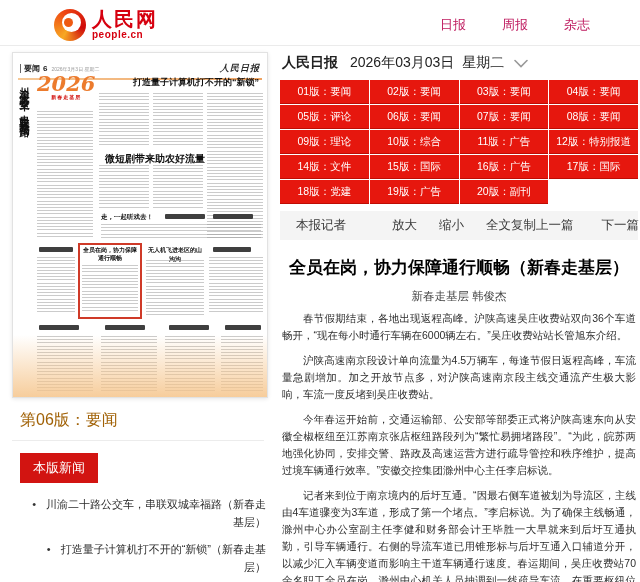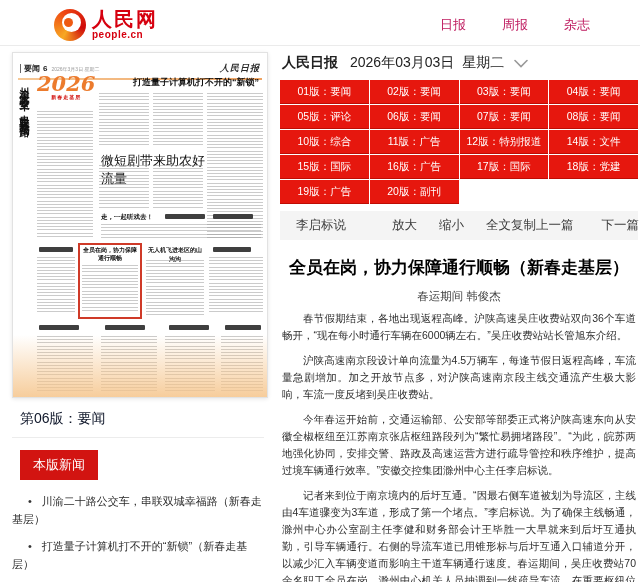--- a/index.html
+++ b/index.html
@@ -39,40 +39,40 @@
     font-family:"DejaVu Serif","Liberation Serif",serif; letter-spacing:1px; }
   .thumb-band { height:2px; background:linear-gradient(90deg,#f6c896,#efa361); margin:1px 5px 0; }
   .t-vert { position:absolute; left:5px; top:26px; writing-mode:vertical-rl; font-size:10px; font-weight:bold;
     color:#111; letter-spacing:2px; height:220px; line-height:13px; }
   .t-2026 { position:absolute; left:24px; top:20px; font-style:italic; font-weight:bold; font-size:21px;
     color:#ec7b2d; font-family:"DejaVu Serif","Liberation Serif",serif; line-height:1; }
   .t-2026 .tagline { display:block; font-style:normal; font-size:5px; color:#d21411; letter-spacing:1px;
     text-align:center; margin-top:1px; font-family:"Liberation Sans",sans-serif; }
   .t-h1 { position:absolute; left:104px; top:23px; width:158px; text-align:center; font-size:9px;
     font-weight:bold; color:#111; }
-  .t-h2 { position:absolute; left:88px; top:99px; width:104px; text-align:left; font-size:13px;
-    font-weight:normal; color:#111; }
+  .t-h2 { position:absolute; left:88px; top:99px; width:104px; text-align:right; font-size:10px;
+    font-weight:bold; color:#111; }
   .t-sh { position:absolute; top:160px; font-size:6.5px; font-weight:bold; color:#111; }
   .tb { position:absolute; background:repeating-linear-gradient(to bottom,#979797 0 1px,transparent 1px 3.2px); opacity:.5; }
   .hb { position:absolute; height:5px; background:#3f3f3f; border-radius:1px; }
   .t-box { position:absolute; left:65px; top:190px; width:64px; height:76px; border:2px solid #cf3a28; padding:2px; }
   .t-box-title { font-size:6px; font-weight:bold; color:#111; text-align:center; line-height:1.3; }
   .t-box .tb { position:static; display:block; width:100%; height:46px; margin-top:2px; }
   .t-col3-title { position:absolute; left:133px; top:193px; width:58px; font-size:6px; font-weight:bold;
     color:#111; text-align:center; }
   .t-fade { position:absolute; left:0; right:0; bottom:0; height:62px; pointer-events:none;
     background:linear-gradient(to bottom, rgba(249,215,170,0), rgba(245,196,138,.85)); }
 
   
-  .page-label { font-size:14px; color:#0f172a; margin:12px 0 9px 8px; }
+  .page-label { font-size:16px; color:#a16207; margin:12px 0 9px 8px; }
   .left-divider { border:none; border-top:1px solid #ececec; margin-right:6px; }
   .badge { display:inline-block; background:#d21411; color:#fff; font-size:13px; padding:6px 13px;
     margin:12px 0 6px 8px; cursor:default; }
   .article-list { list-style:none; font-size:11px; color:#2b2b2b; margin-top:6px; padding-right:4px; }
-  .article-list li { text-indent:16px; line-height:1.65; margin-bottom:9px; cursor:pointer; }
+  .article-list li { text-indent:16px; line-height:1.65; margin-bottom:9px; cursor:pointer;text-align:right; }
   .article-list .bullet { margin-right:10px; color:#333; }
 
   
   .date-bar { display:flex; align-items:center; font-size:14px; color:#222; margin:2px 0 8px 2px; }
   .paper-name { font-weight:bold; margin-right:12px; }
   .paper-date { margin-right:8px; }
   .chevron { margin-left:10px; cursor:pointer; display:inline-flex; }
 
   .pages-grid { display:grid; grid-template-columns:repeat(4,1fr); gap:1px; background:#fff;border-radius:13px; }
   .grid-cell { background:#e6170e; color:#fff; font-size:10.5px; text-align:center; padding:5px 0 4px;
@@ -202,43 +202,44 @@
 
       <div class="pages-grid">
         <div class="grid-cell">01版：要闻</div>
         <div class="grid-cell">02版：要闻</div>
         <div class="grid-cell">03版：要闻</div>
         <div class="grid-cell">04版：要闻</div>
         <div class="grid-cell">05版：评论</div>
         <div class="grid-cell">06版：要闻</div>
         <div class="grid-cell">07版：要闻</div>
         <div class="grid-cell">08版：要闻</div>
+        <div class="grid-cell">09版：理论</div>
         <div class="grid-cell">10版：综合</div>
         <div class="grid-cell">11版：广告</div>
         <div class="grid-cell">12版：特别报道</div>
         <div class="grid-cell">14版：文件</div>
         <div class="grid-cell">15版：国际</div>
         <div class="grid-cell">16版：广告</div>
         <div class="grid-cell">17版：国际</div>
         <div class="grid-cell">18版：党建</div>
         <div class="grid-cell">19版：广告</div>
         <div class="grid-cell">20版：副刊</div>
       </div>
 
       <div class="toolbar">
-        <span class="tb-back">李启标说</span>
+        <span class="tb-back">本报记者</span>
         <span class="tb-zin">放大</span>
         <span class="tb-zout">缩小</span>
         <span class="tb-copy">全文复制</span>
         <span class="tb-prev">上一篇</span>
         <span>下一篇</span>
       </div>
 
       <h1 class="article-title">全员在岗，协力保障通行顺畅（新春走基层）</h1>
-      <div class="byline">春运期间 韩俊杰</div>
+      <div class="byline">新春走基层 韩俊杰</div>
 
       <div class="article-body">
         <p>春节假期结束，各地出现返程高峰。沪陕高速吴庄收费站双向36个车道畅开，“现在每小时通行车辆在6000辆左右。”吴庄收费站站长管旭东介绍。</p>
         <p>沪陕高速南京段设计单向流量为4.5万辆车，每逢节假日返程高峰，车流量急剧增加。加之开放节点多，对沪陕高速南京段主线交通流产生极大影响，车流一度反堵到吴庄收费站。</p>
         <p>今年春运开始前，交通运输部、公安部等部委正式将沪陕高速东向从安徽全椒枢纽至江苏南京张店枢纽路段列为“繁忙易拥堵路段”。“为此，皖苏两地强化协同，安排交警、路政及高速运营方进行疏导管控和秩序维护，提高过境车辆通行效率。”安徽交控集团滁州中心主任李启标说。</p>
         <p>记者来到位于南京境内的后圩互通。“因最右侧车道被划为导流区，主线由4车道骤变为3车道，形成了第一个堵点。”李启标说。为了确保主线畅通，滁州中心办公室副主任李健和财务部会计王毕胜一大早就来到后圩互通执勤，引导车辆通行。右侧的导流车道已用锥形标与后圩互通入口辅道分开，以减少汇入车辆变道而影响主干道车辆通行速度。春运期间，吴庄收费站70余名职工全员在岗，滁州中心机关人员抽调到一线疏导车流，在重要枢纽位置每隔3个小时轮换一次，确保过境车辆顺利通行。</p>
       </div>
 
     </div>
   </div>

